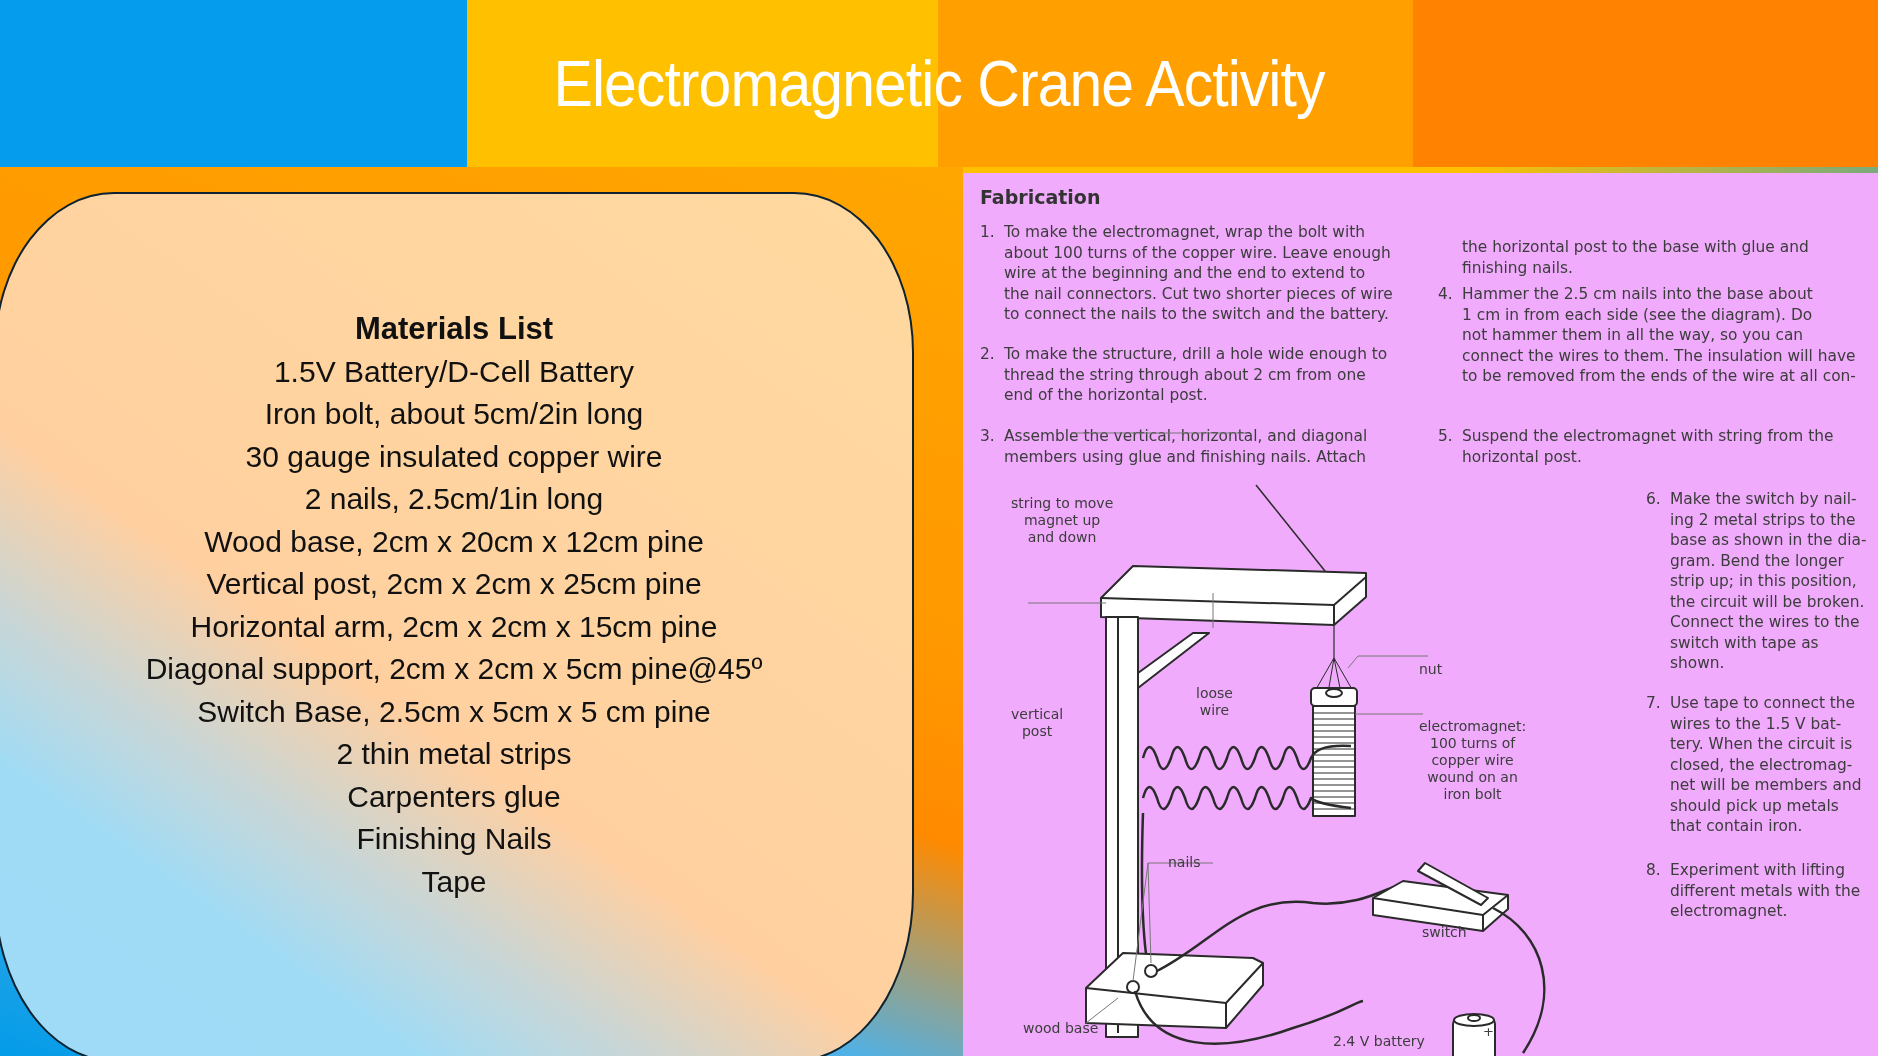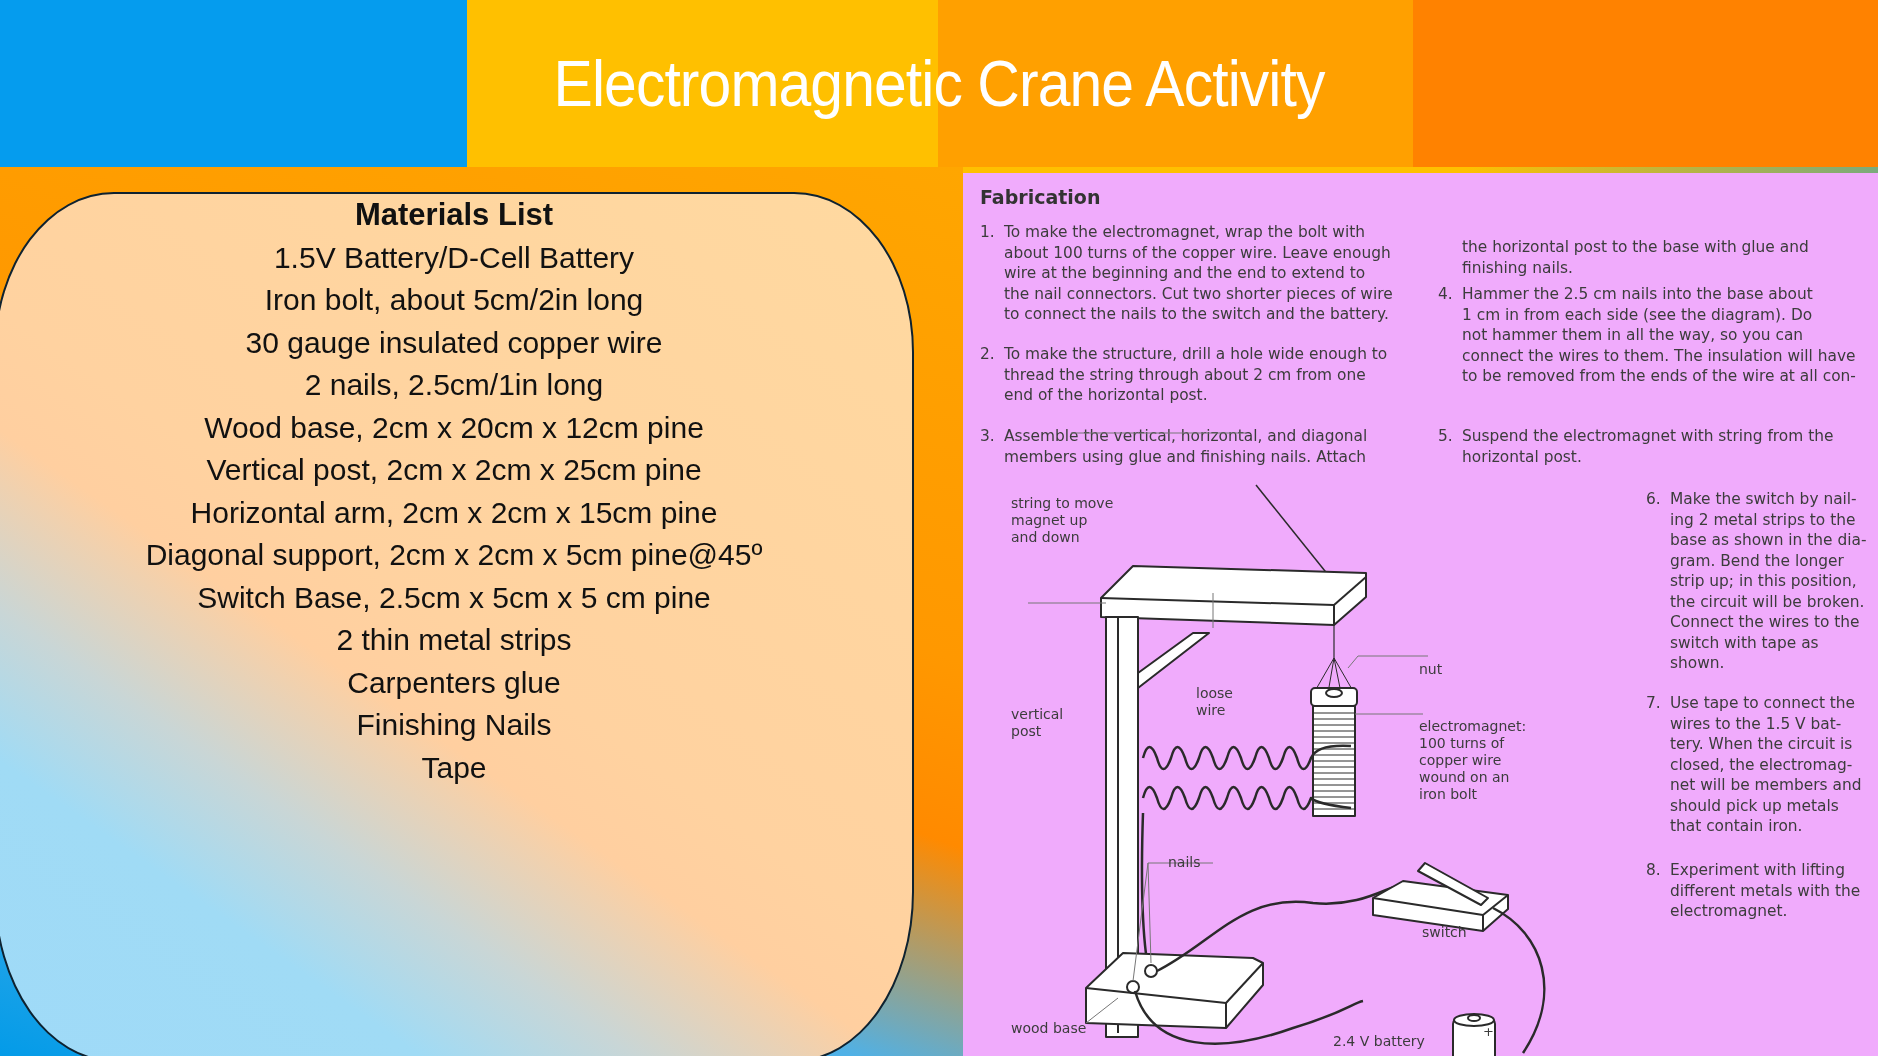--- a/index.html
+++ b/index.html
@@ -31,34 +31,34 @@
     background: linear-gradient(200deg, #ffa600 0%, #ff9800 40%, #ff8a00 55%, #4fb1e7 75%, #039be8 100%);
   }
   
   .card {
     position: absolute; left: -6px; top: 192px; width: 920px; height: 870px;
     border: 2.5px solid #0e2230; border-radius: 120px 120px 120px 120px / 160px 160px 170px 170px;
     background: linear-gradient(215deg, #ffd9a0 0%, #ffd2a0 50%, #ffcfa0 58%, #c9d6d6 70%, #a0dbf5 80%, #9fdaf8 100%);
     box-sizing: border-box;
     display: flex; flex-direction: column; align-items: center;
   }
-  .card-inner { text-align: center; color: #111; }
+  .card-inner { margin-top: 114px; text-align: center; color: #111; }
   .card-title { font-weight: bold; font-size: 31px; line-height: 42.5px; }
   .mat-item { font-size: 30px; line-height: 42.5px; }
   
   .doc {
     position: absolute; left: 963px; top: 173px; width: 915px; height: 883px;
     background: #f0abfc; color: #3a3a3a;
     font-family: "DejaVu Sans", sans-serif;
   }
   .doc-heading { position: absolute; left: 17px; top: 13px; font-weight: bold; font-size: 19px; color: #333; }
   .step { position: absolute; font-size: 15.4px; line-height: 20.5px; color: #3c3c3c; }
   .step .num { position: absolute; left: 0; top: 0; }
   .step .txt { margin-left: 24px; display: block; }
-  .label { position: absolute; font-size: 14px; line-height: 17px; color: #3c3c3c; }
+  .label { position: absolute; font-size: 14px; line-height: 17px; color: #3c3c3c; text-align: center; }
   svg.diagram { position: absolute; left: 0; top: 0; }
 </style>
 </head>
 <body>
 
 <div class="title-band">
   <div class="seg seg1"></div>
   <div class="seg seg2"></div>
   <div class="seg seg3"></div>
   <div class="seg seg4"></div>
@@ -247,17 +247,17 @@
   <div class="label" style="left:456px; top:488px;">nut</div>
   <div class="label" style="left:456px; top:545px;">
     <div>electromagnet:</div>
     <div>100 turns of</div>
     <div>copper wire</div>
     <div>wound on an</div>
     <div>iron bolt</div>
   </div>
   <div class="label" style="left:205px; top:648px;margin-top:33px;">nails</div>
   <div class="label" style="left:459px; top:751px;">switch</div>
-  <div class="label" style="left:48px; top:847px;">wood base</div>
+  <div class="label" style="left:60px; top:847px;">wood base</div>
   <div class="label" style="left:370px; top:860px;">2.4 V battery</div>
   <div class="label" style="left:520px; top:850px; font-size:13px;">+</div>
   <div class="label" style="left:520px; top:878px; font-size:13px;">−</div>
 </div>
 
 </body></html>

